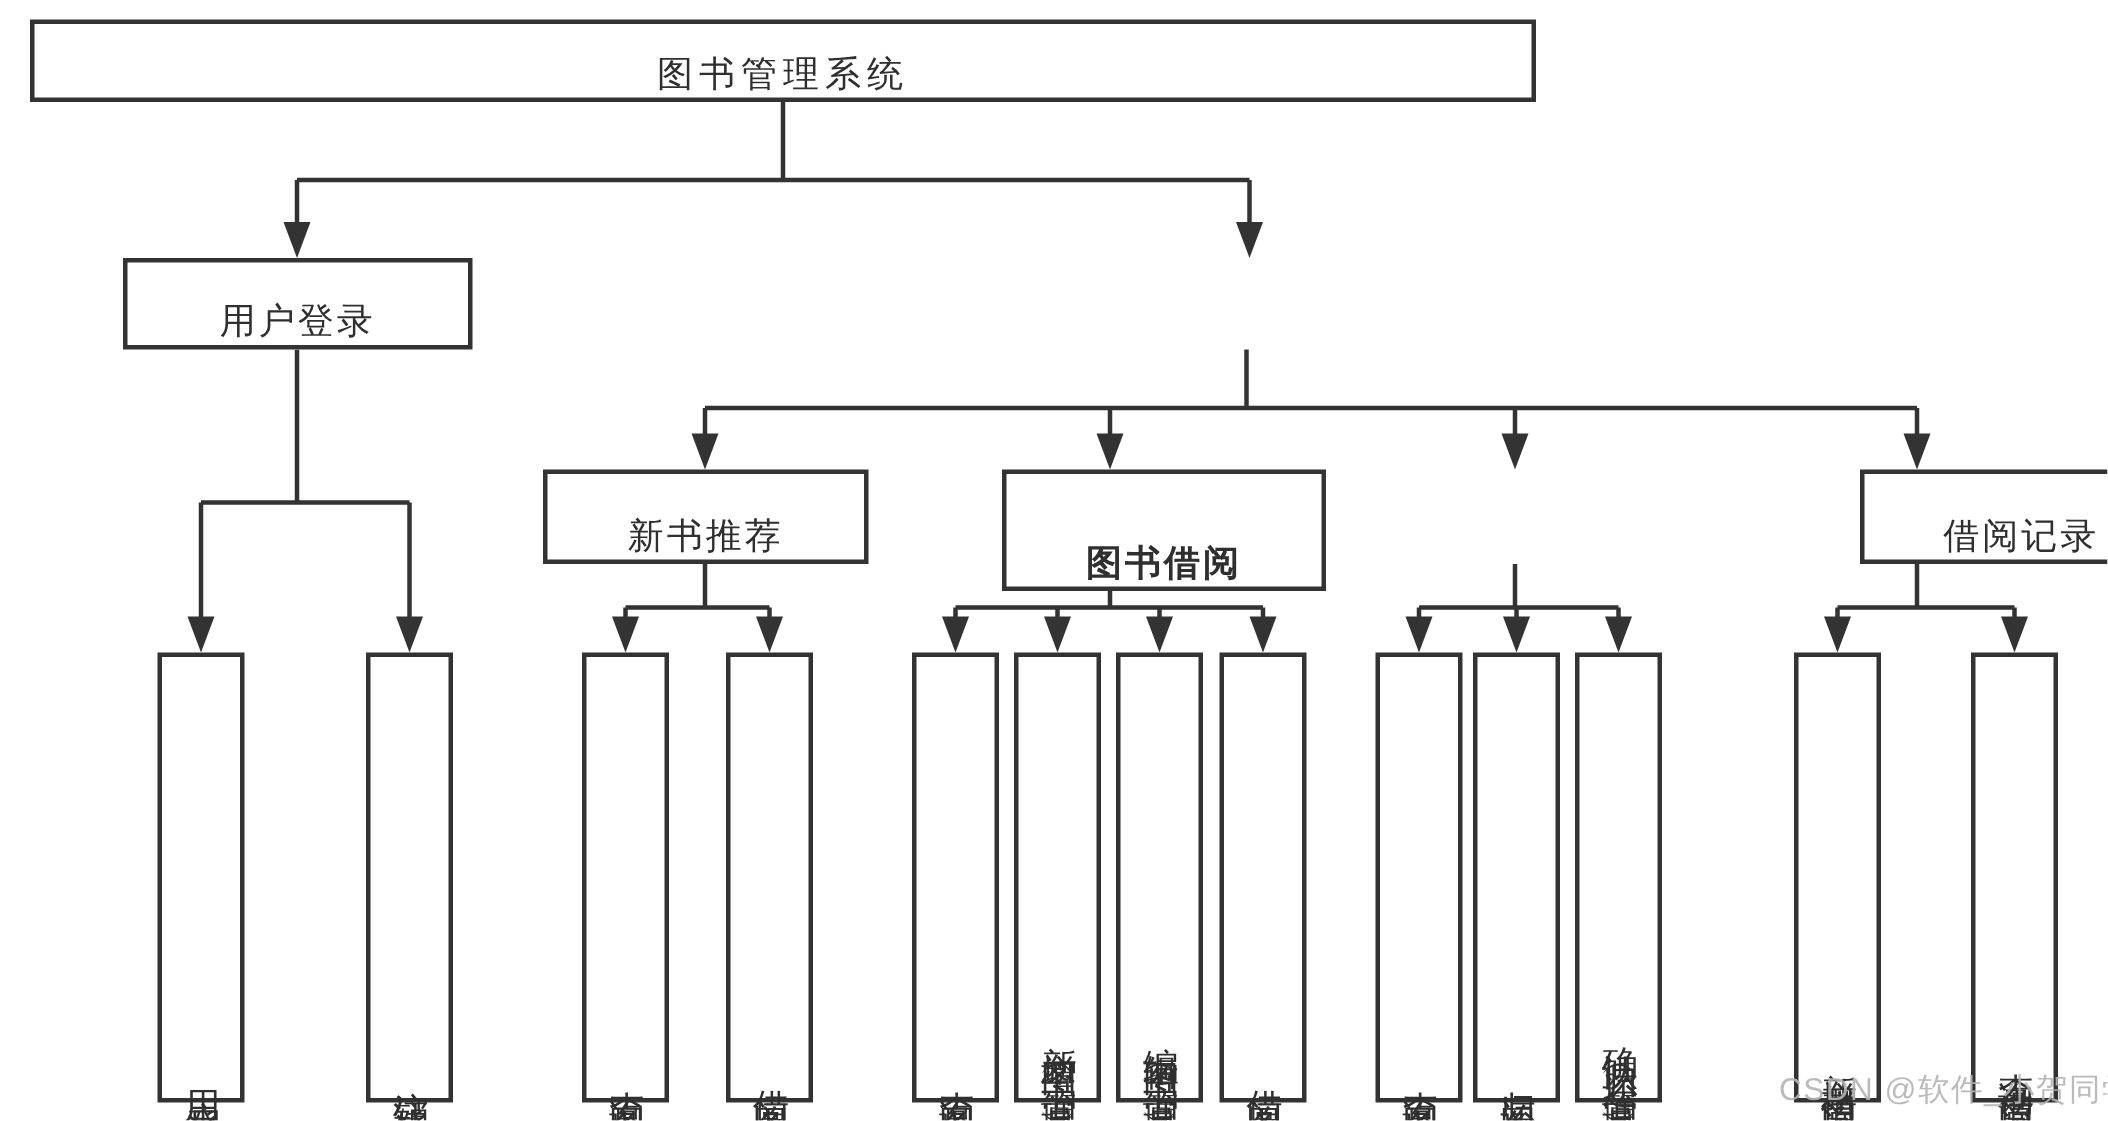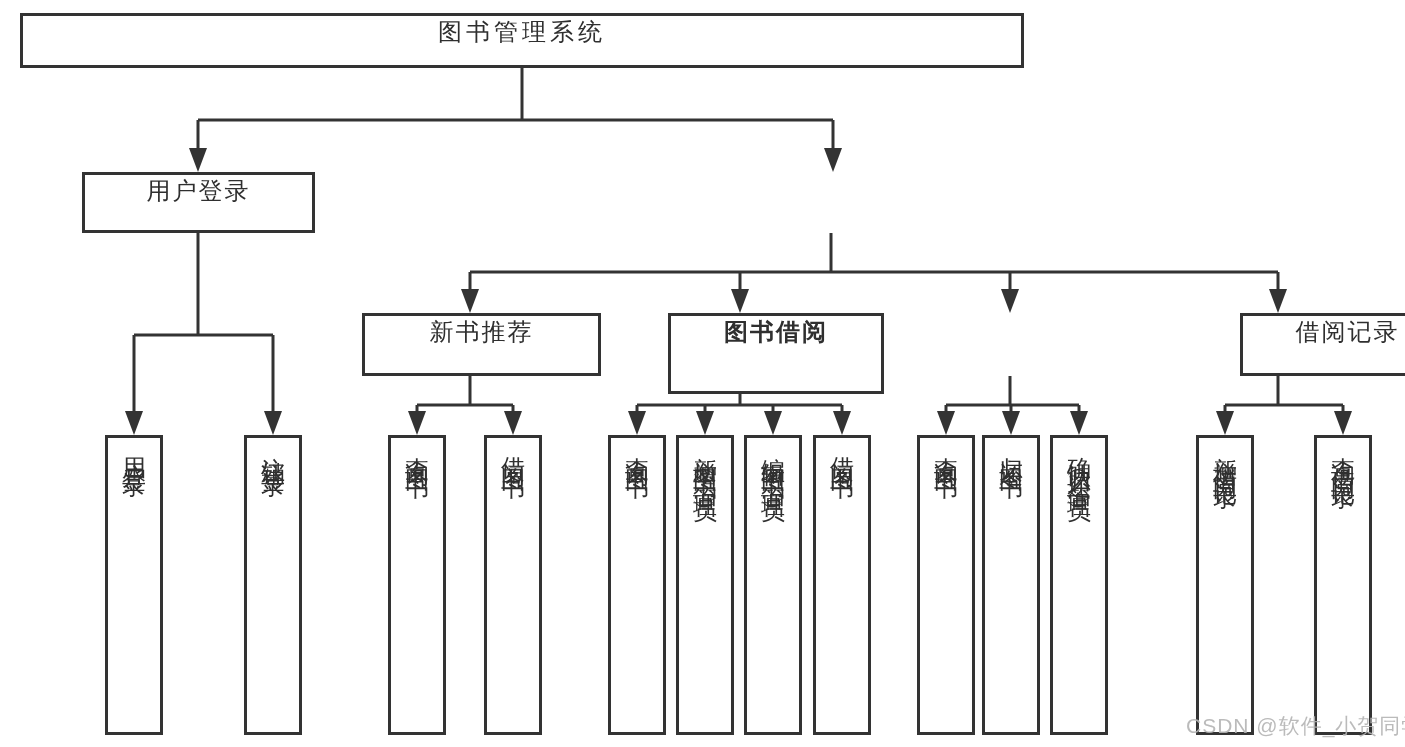--- a/index.html
+++ b/index.html
@@ -31,21 +31,21 @@
   #connectors polygon {
     fill: var(--color-line, #333333);
     stroke: none;
   }
   .box {
     position: absolute;
     box-sizing: border-box;
     background: var(--color-box_fill, #ffffff);
     border: 3px solid var(--color-box_border, #333333);
     display: flex;
-    align-items: flex-start;
+    align-items: flex-end;
     justify-content: center;
     color: var(--color-text, #2f2f2f);
   }
   .h-box .h-label {
     font-size: 24px;
     letter-spacing: 2px;
     white-space: nowrap;
   }
   .root-box .h-label {
     letter-spacing: 4px;
@@ -158,21 +158,21 @@
   </svg>
 
   <div class="box h-box root-box" style="left:20px; top:13px; width:1004px; height:55px;">
     <span class="h-label">图书管理系统</span>
   </div>
 
   <div class="box h-box" style="left:82px; top:172px; width:233px; height:61px;">
     <span class="h-label">用户登录</span>
   </div>
 
-  <div class="box h-box" style="left:362px; top:313px; width:239px; height:63px;">
+  <div class="box h-box" style="left:362px; top:313px; width:217px; height:63px;">
     <span class="h-label">新书推荐</span>
   </div>
   <div class="box h-box" style="left:668px; top:313px; width:216px; height:81px;font-weight:bold;">
     <span class="h-label">图书借阅</span>
   </div>
   <div class="box h-box" style="left:1240px; top:313px; width:215px; height:63px;">
     <span class="h-label">借阅记录</span>
   </div>
 
   <div class="box v-box" style="left:105px;">

